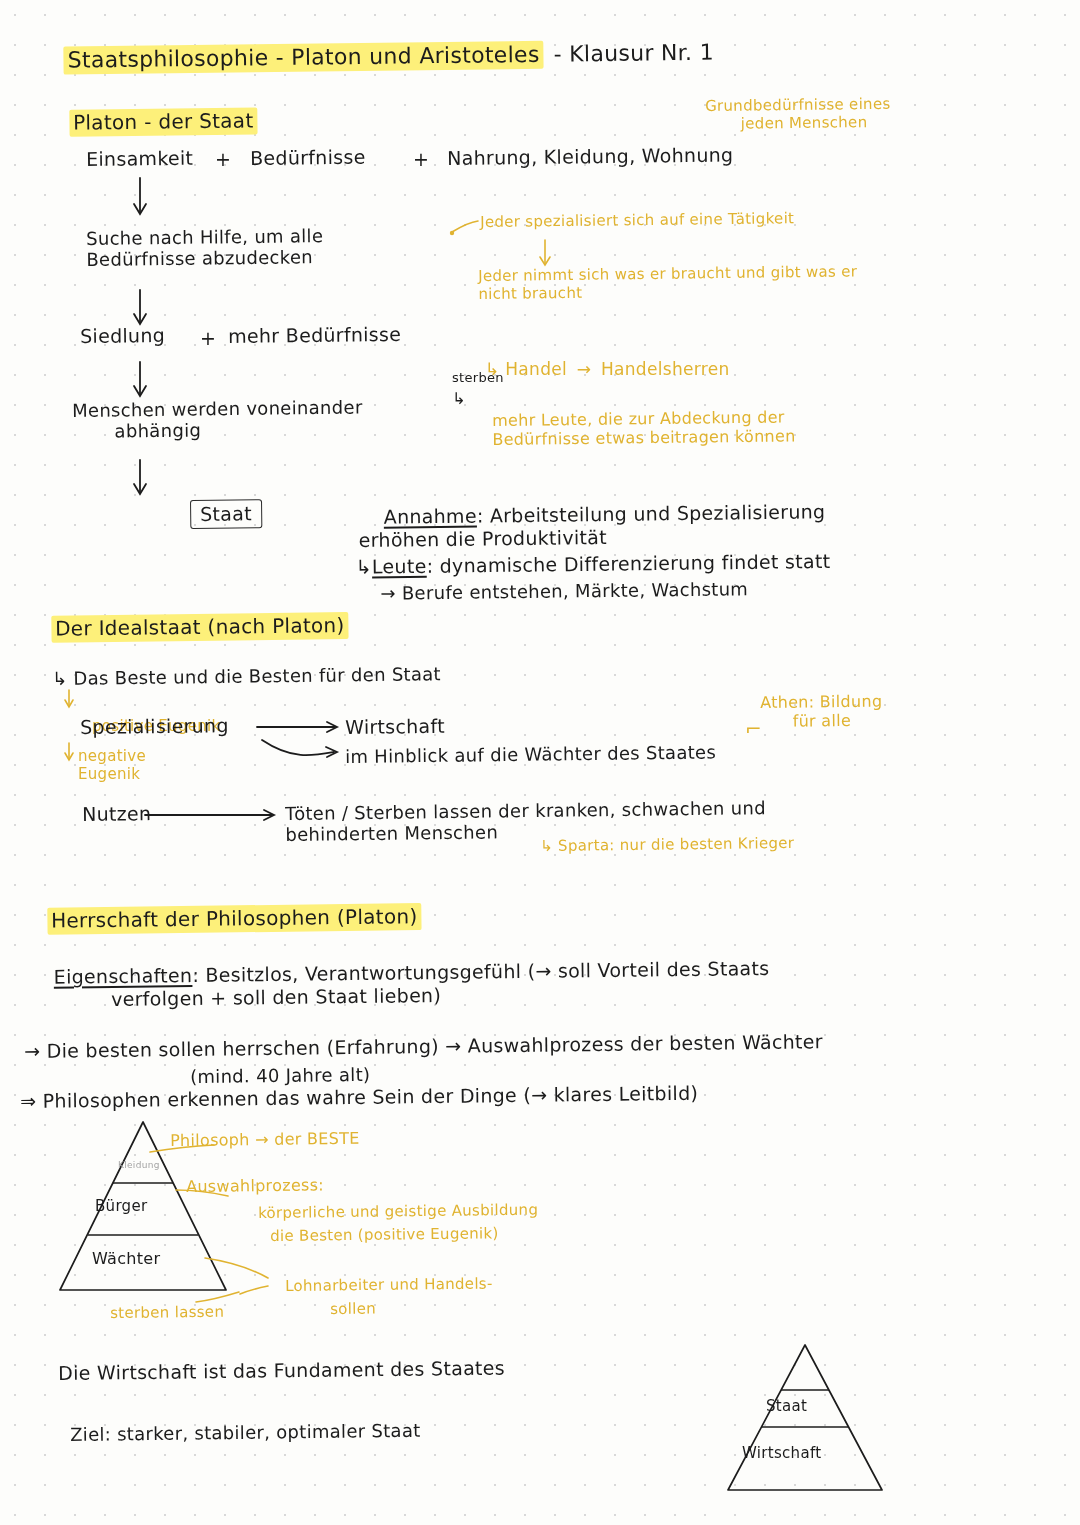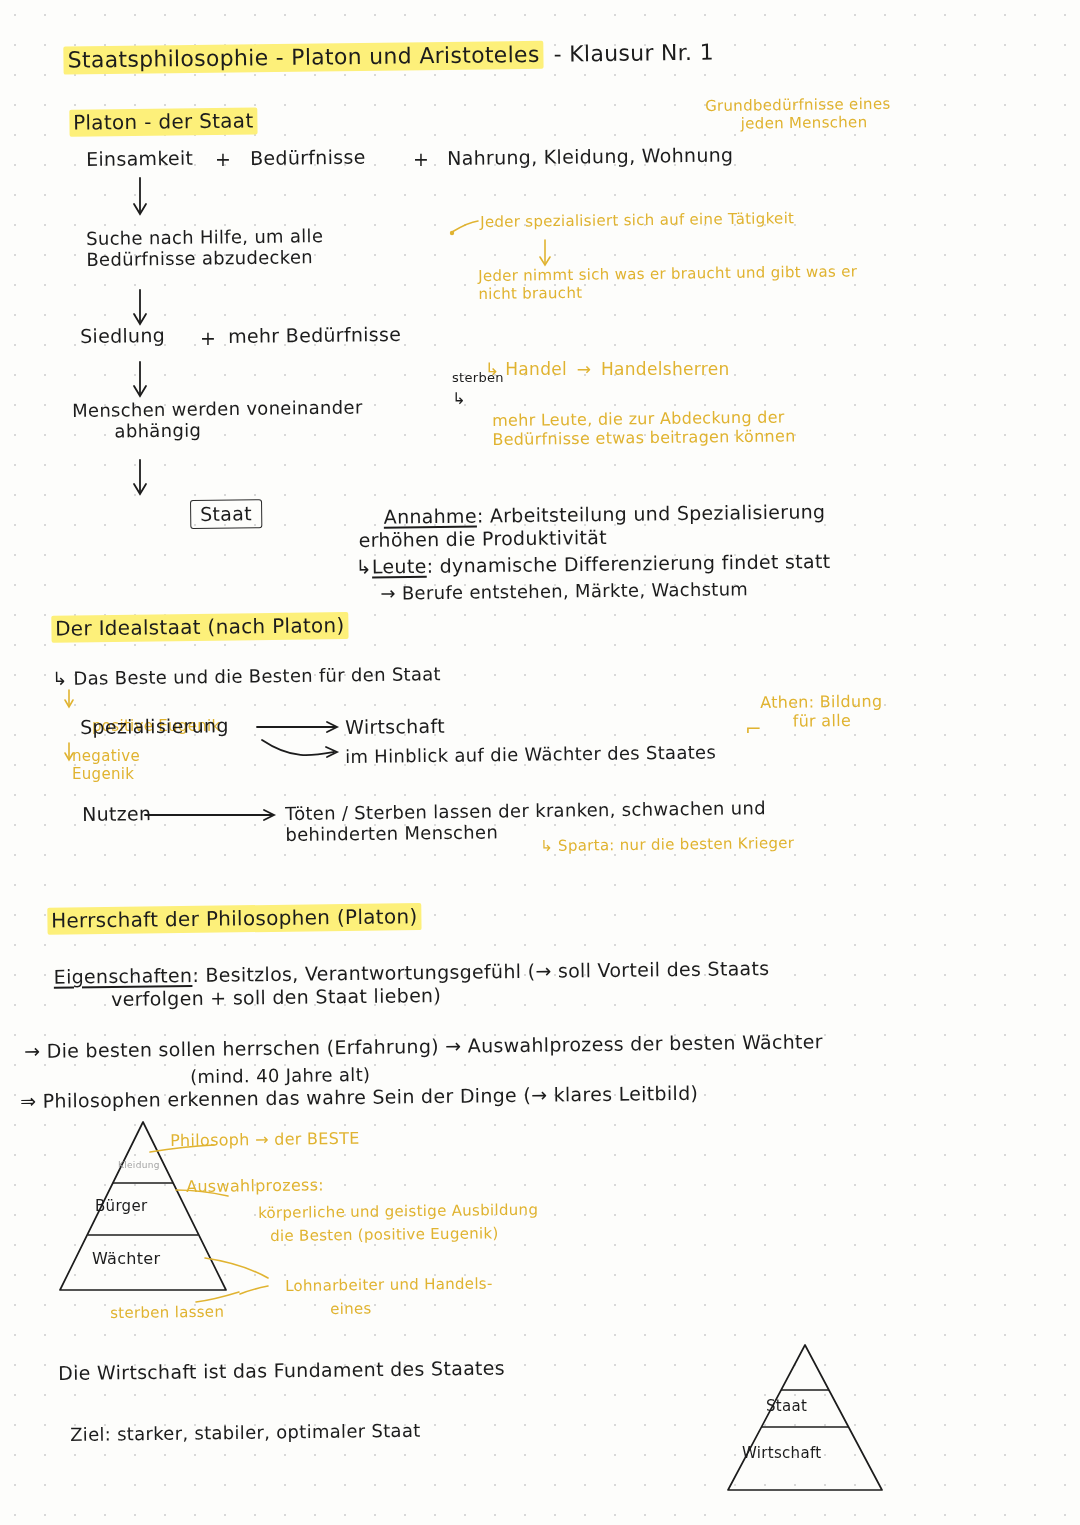--- a/index.html
+++ b/index.html
@@ -158,21 +158,21 @@
 
   <div class="t hw sz20 rot-1" style="left:24px; top:594px;">
     <span class="hl ink">Der Idealstaat (nach Platon)</span>
   </div>
 
   <div class="t hw sz18 ink rot-1" style="left:52px; top:668px;">↳ <span>Das Beste und die Besten für den Staat</span></div>
 
   <div class="t hw sz15 yellow" style="left:92px; top:696px;margin-top:22px;">positive Eugenik</div>
   <div class="t hw sz19 ink rot-1" style="left:80px; top:716px;">Spezialisierung</div>
   <div class="t hw sz19 ink rot-1" style="left:345px; top:716px;">Wirtschaft</div>
-  <div class="t hw sz15 yellow" style="left:72px; top:748px;">negative
+  <div class="t hw sz15 yellow" style="left:78px; top:748px;">negative
 Eugenik</div>
   <div class="t hw sz18 ink rot-1" style="left:345px; top:746px;">im Hinblick auf die Wächter des Staates</div>
 
   <div class="t hw sz19 ink rot-1" style="left:82px; top:803px;">Nutzen</div>
   <div class="t hw sz18 ink rot-1" style="left:285px; top:803px;">Töten / Sterben lassen der kranken, schwachen und
 behinderten Menschen</div>
 
   <div class="t hw sz16 yellow rot-1" style="left:760px; top:694px;">Athen: Bildung
       für alle</div>
   <div class="t hw sz16 yellow" style="left:745px; top:718px; font-size:20px;">⌐</div>
@@ -193,21 +193,21 @@
 
   <div class="t hw grayish" style="left:118px; top:1160px; font-size:9px;">Kleidung</div>
   <div class="t hw ink sz15" style="left:95px; top:1198px;">Bürger</div>
   <div class="t hw ink sz16" style="left:92px; top:1250px;">Wächter</div>
 
   <div class="t hw sz16 yellow rot-1" style="left:170px; top:1132px;">Philosoph → der BESTE</div>
   <div class="t hw sz16 yellow rot-1" style="left:186px; top:1178px;">Auswahlprozess:</div>
   <div class="t hw sz15 yellow rot-1" style="left:258px; top:1205px;">körperliche und geistige Ausbildung</div>
   <div class="t hw sz15 yellow rot-1" style="left:270px; top:1228px;">die Besten (positive Eugenik)</div>
   <div class="t hw sz15 yellow rot-1" style="left:285px; top:1278px;">Lohnarbeiter und Handels-</div>
-  <div class="t hw sz15 yellow rot-1" style="left:330px; top:1301px;">eines</div>
+  <div class="t hw sz15 yellow rot-1" style="left:330px; top:1301px;">sollen</div>
   <div class="t hw sz15 yellow rot-1" style="left:110px; top:1305px;">sterben lassen</div>
 
   <div class="t hw sz19 ink rot-1" style="left:58px; top:1362px;">Die Wirtschaft ist das Fundament des Staates</div>
   <div class="t hw sz18 ink rot-1" style="left:70px; top:1424px;">Ziel: starker, stabiler, optimaler Staat</div>
 
   <div class="t hw ink sz15" style="left:766px; top:1398px;">Staat</div>
   <div class="t hw ink sz15" style="left:742px; top:1445px;">Wirtschaft</div>
 
 </div>
 

